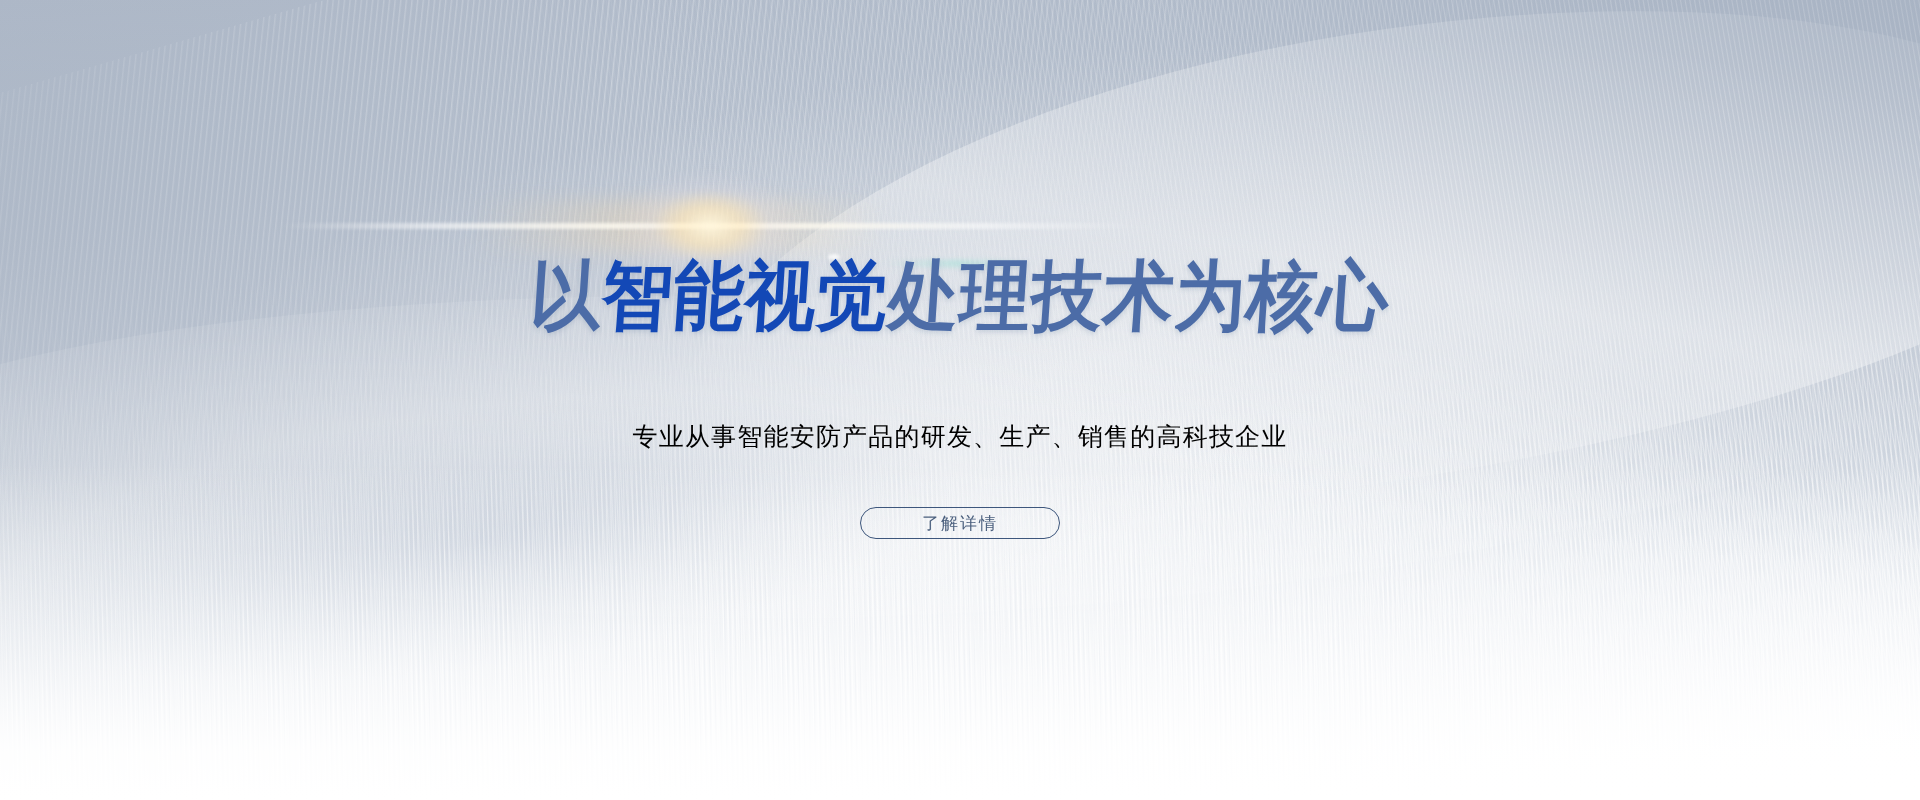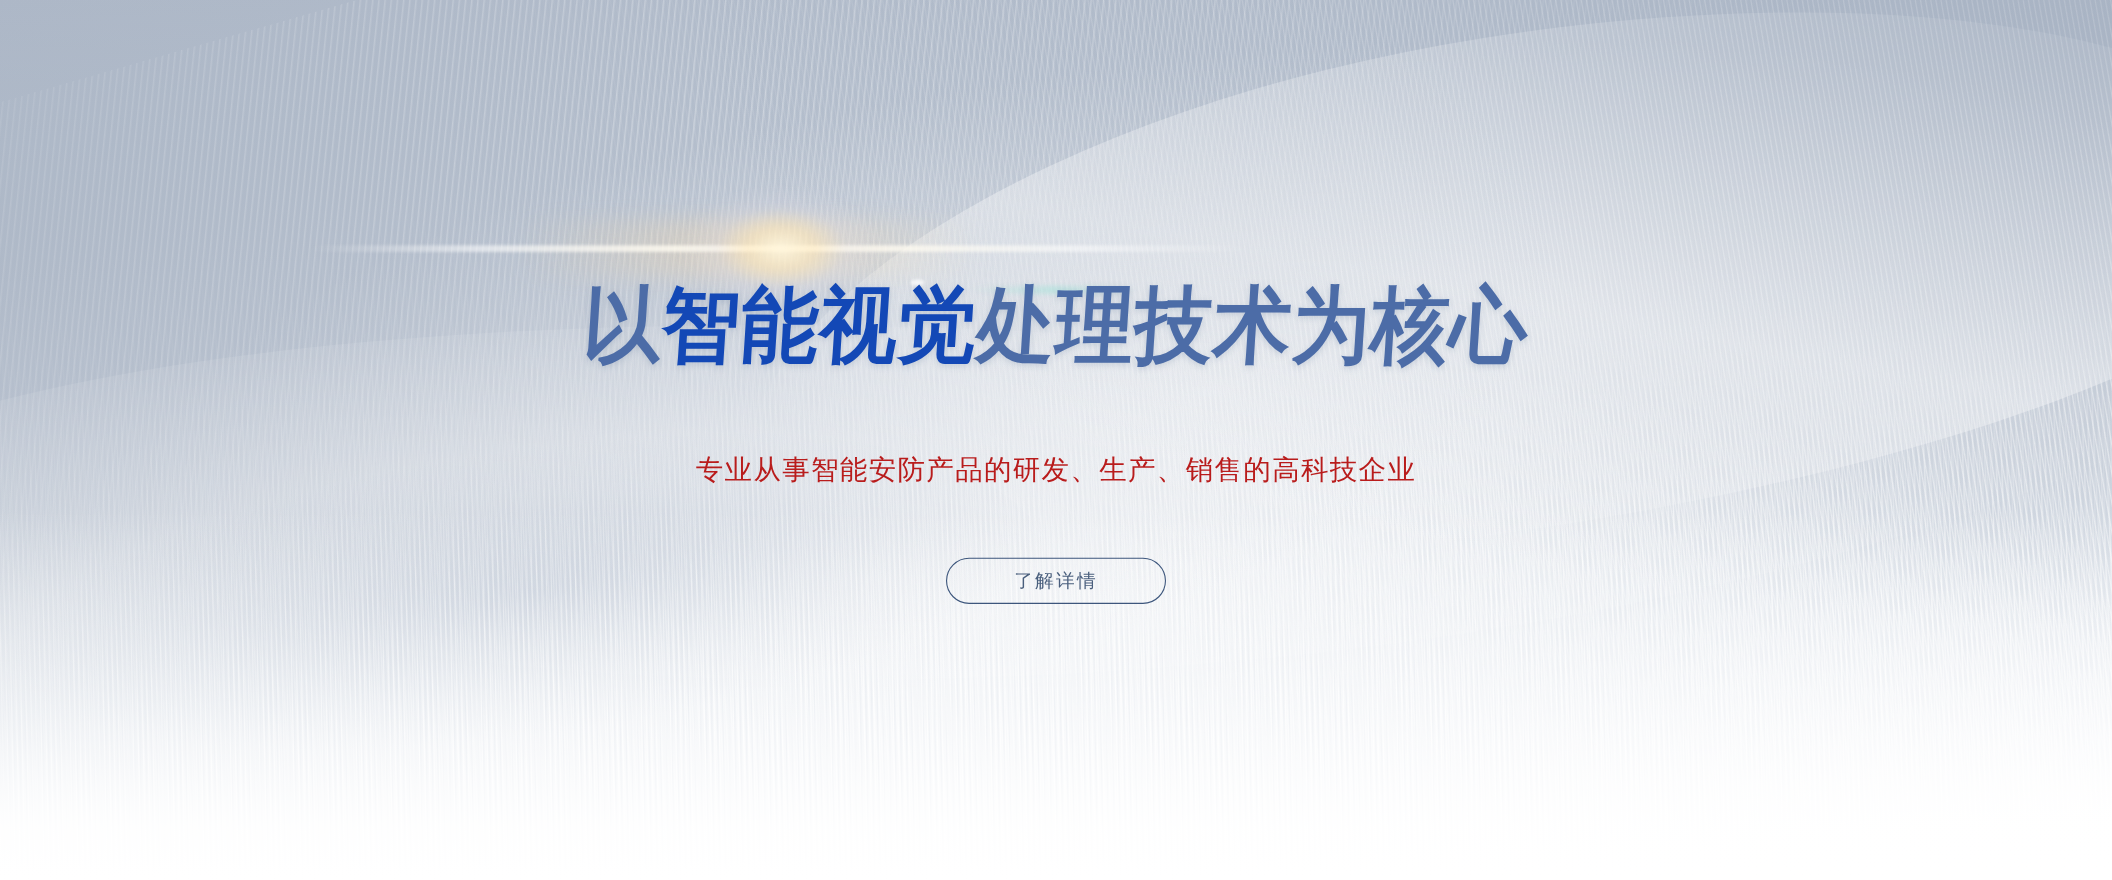--- a/index.html
+++ b/index.html
@@ -233,42 +233,42 @@
     white-space: nowrap;
     font-family: "DejaVu Sans", "Liberation Sans", sans-serif;
     transform: scaleX(0.93) skewX(-4deg);
     text-shadow: 0 2px 6px rgba(120,140,170,0.28);
   }
   .headline-seg { display: inline; }
   #headline-accent { color: #1348b6; }
   .headline-muted { color: #4c6ca7; }
 
   #hero-subtitle {
-    margin: 6px;
+    margin: 16px;
     position: absolute;
     top: 406px;
     left: 0;
     right: 0;
     text-align: center;
     font-size: 25px;
     line-height: 1.2;
     font-weight: 400;
     letter-spacing: 1.2px;
-    color: #b91c1c;
+    color: #000000;
     white-space: nowrap;
     font-family: "DejaVu Sans", "Liberation Sans", sans-serif;
   }
 
   #hero-cta-button {
     position: absolute;
     top: 507px;
     left: 50%;
     transform: translateX(-50%);
     width: 200px;
-    height: 42px;
+    height: 32px;
     border: 1.6px solid #3d567c;
     border-radius: 21px;
     background: transparent;
     color: #4a5f7d;
     font-size: 17px;
     letter-spacing: 2px;
     font-family: "DejaVu Sans", "Liberation Sans", sans-serif;
     display: flex;
     align-items: center;
     justify-content: center;

